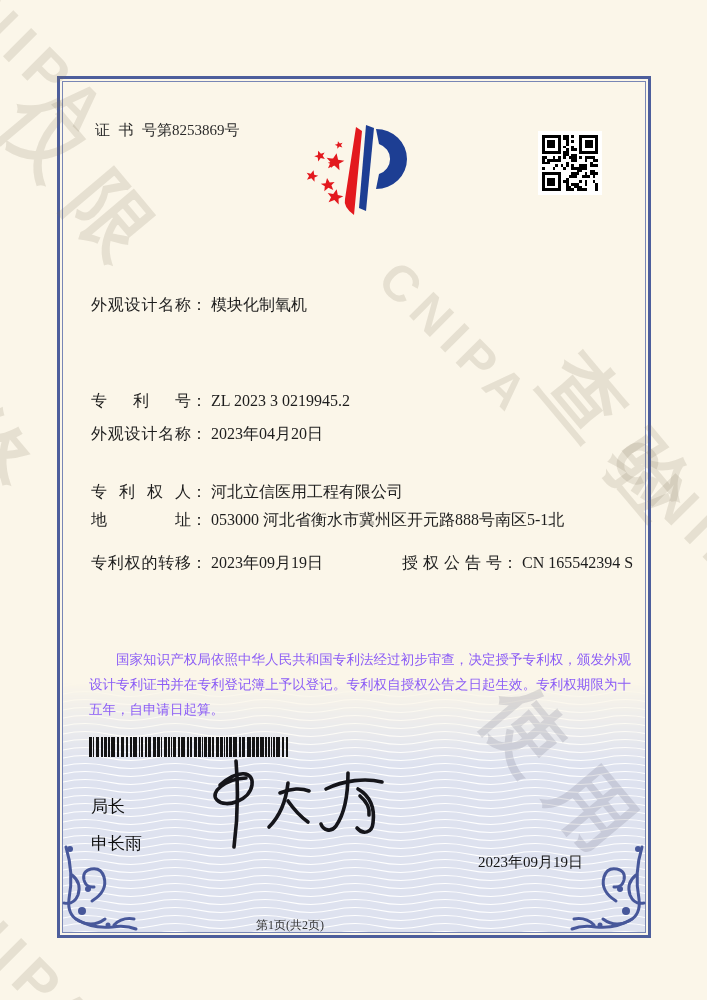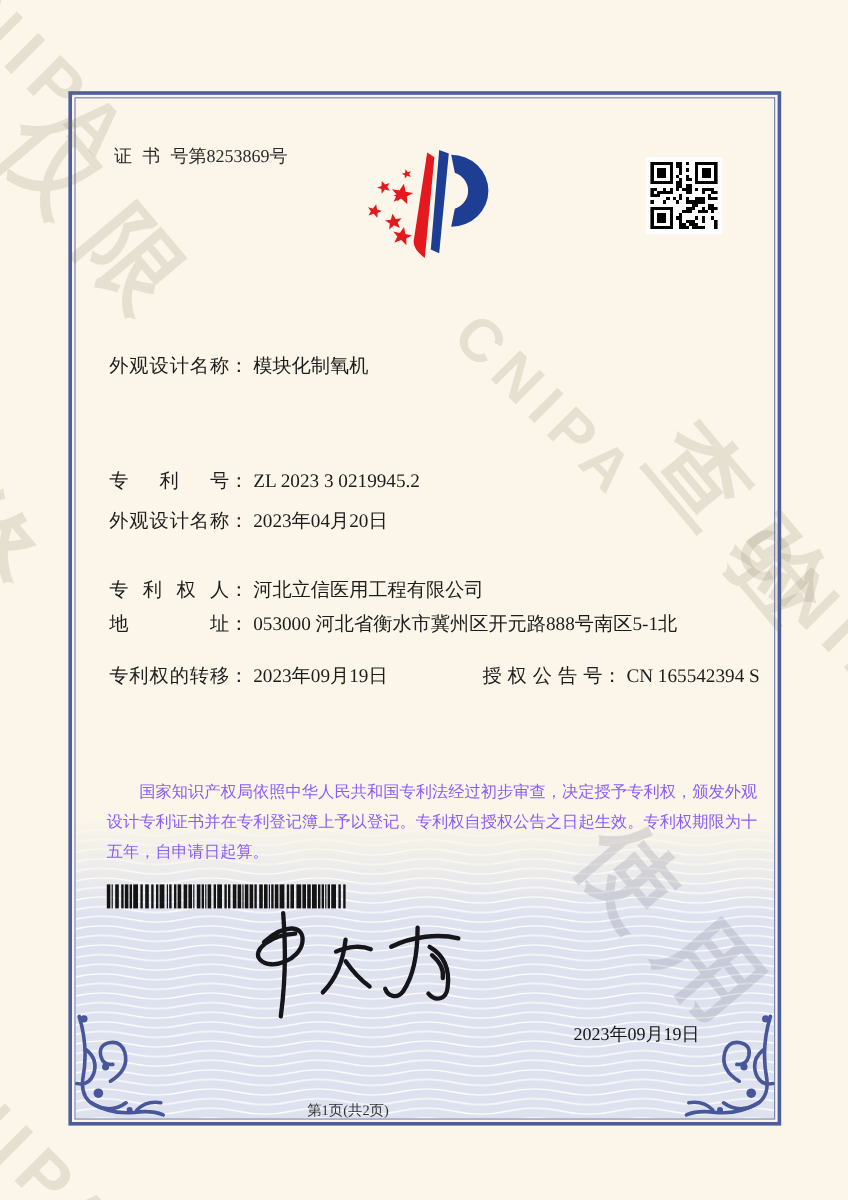--- a/index.html
+++ b/index.html
@@ -347,20 +347,24 @@
         <i style="left:171px;width:4px"></i>
         <i style="left:176px;width:2px"></i>
         <i style="left:179px;width:2px"></i>
         <i style="left:182px;width:1px"></i>
         <i style="left:184px;width:2px"></i>
         <i style="left:187px;width:4px"></i>
         <i style="left:193px;width:2px"></i>
         <i style="left:197px;width:2px"></i>
       </div>
 
+    <div class="signer">
+      <div>局长</div>
+      <div>申长雨</div>
+    </div>
 
     <svg class="signature" width="210" height="100" viewBox="0 0 210 100">
       <g stroke="#15151a" stroke-width="3.6" fill="none" stroke-linecap="round" stroke-linejoin="round">
         <path d="M30,30 C48,14 64,16 62,30 C60,45 36,54 27,45 C19,37 36,24 56,23"></path>
         <path d="M46,6 C48,30 48,62 44,92"></path>
         <path d="M98,28 C96,46 89,62 79,72"></path>
         <path d="M90,38 C101,33 112,33 119,36"></path>
         <path d="M98,46 C105,56 111,62 118,67"></path>
         <path d="M136,34 C154,25 176,23 192,27"></path>
         <path d="M158,18 C158,40 155,58 146,71 C141,78 133,75 131,69"></path>

